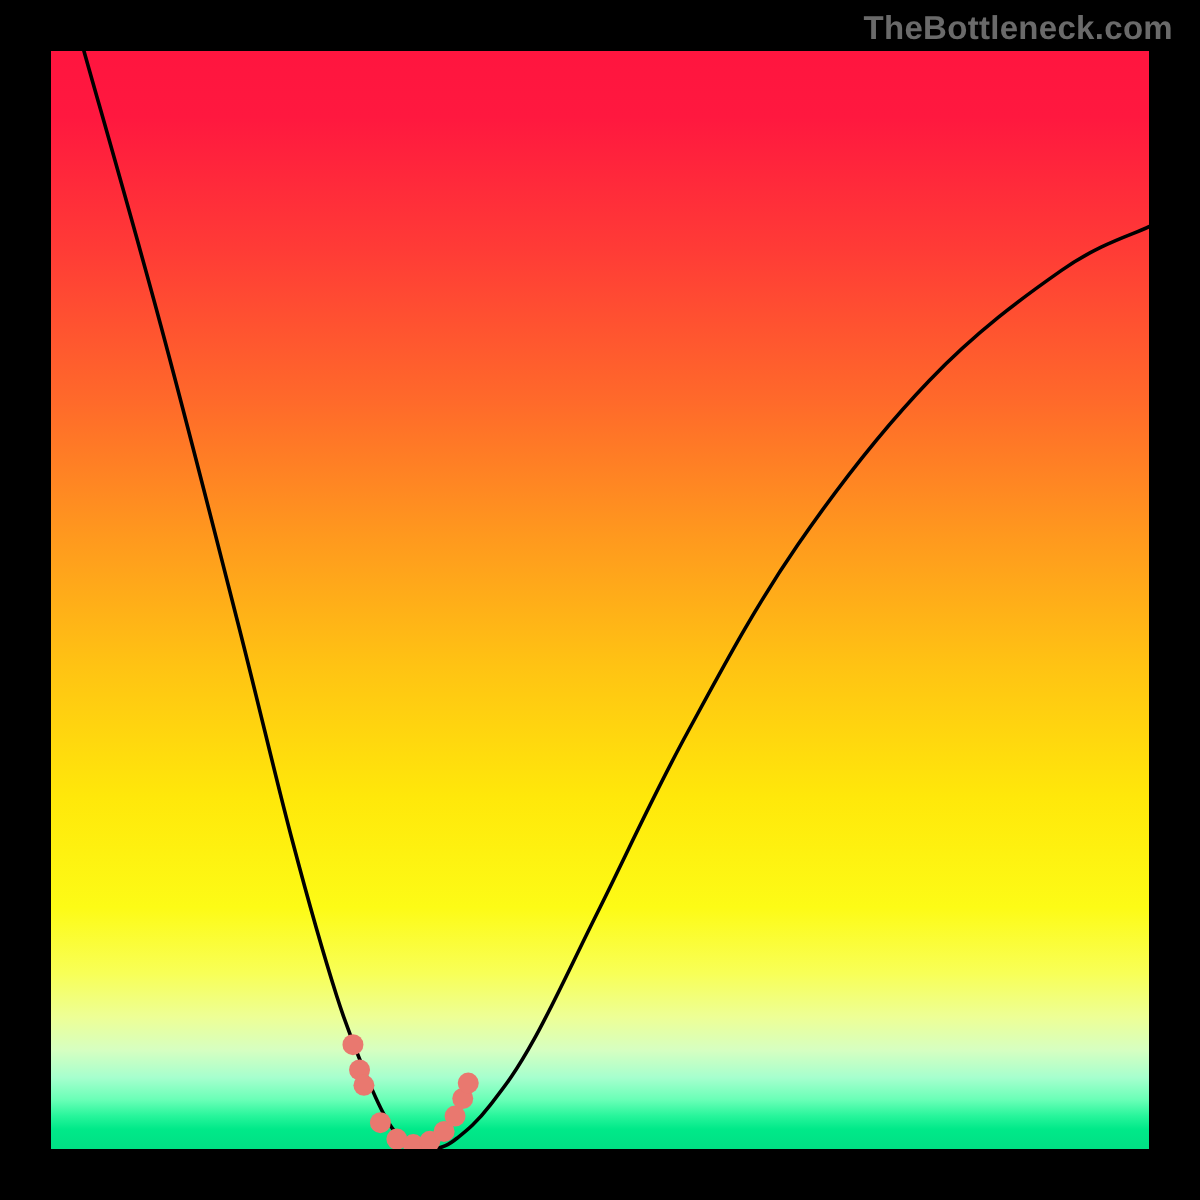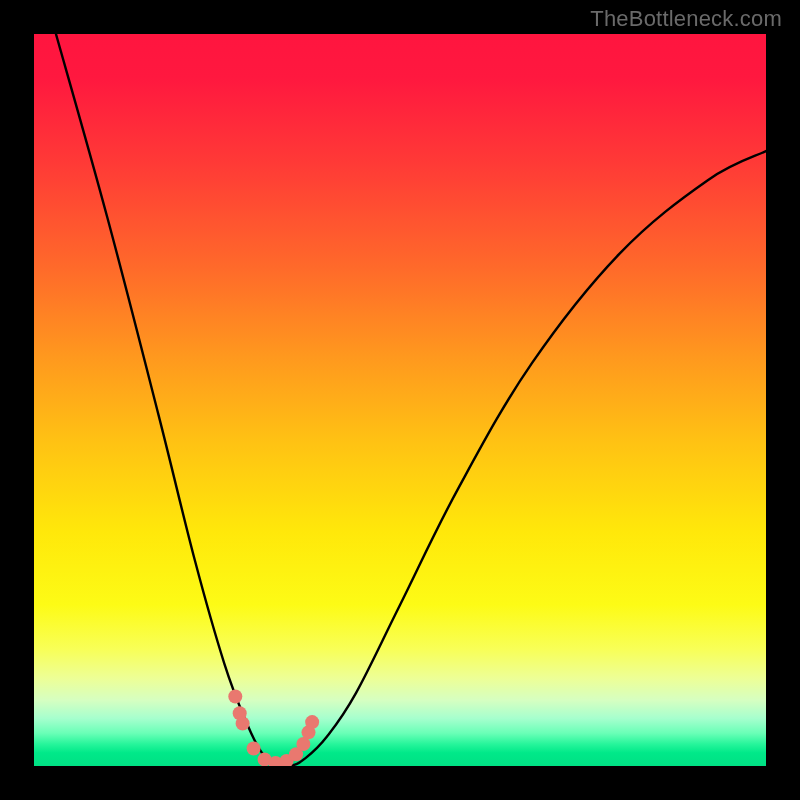--- a/index.html
+++ b/index.html
@@ -10,21 +10,21 @@
     background: #000;
     position: relative;
     font-family: Arial, sans-serif;
   }
   .attribution {
     position: absolute;
     top: 6px;
     right: 18px;
     color: #6a6a6a;
     font-size: 22px;
-    font-weight: 400;
+    font-weight: 700;
     letter-spacing: 0.2px;
   }
   .plot-area {
     position: absolute;
     left: 34px;
     top: 34px;
     width: 732px;
     height: 732px;
     background: linear-gradient(to bottom,
       #ff153f 0%,

